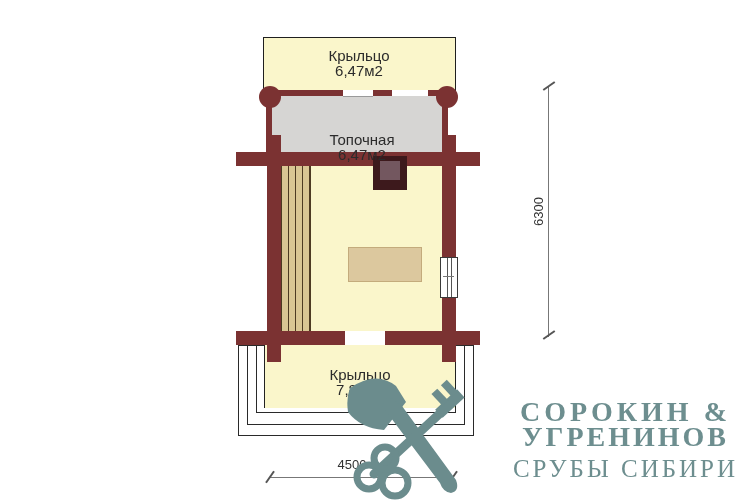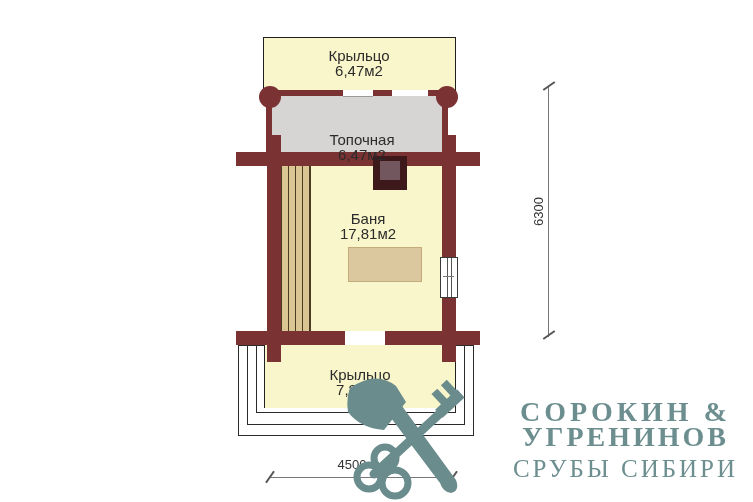--- a/index.html
+++ b/index.html
@@ -44,24 +44,20 @@
   <div class="room-label" style="left:282px;top:104px;width:160px;margin-top:28px;">
     <div>Топочная</div>
     <div>6,47м2</div>
   </div>
 
   <div class="abs floor-cream z10" style="left:281px;top:166px;width:161px;height:165px;"></div>
   <div class="abs z10" style="left:281px;top:166px;width:29px;height:165px;
               background:repeating-linear-gradient(to right,#4d3b22 0 1.5px,#d9c693 1.5px 7px);
               border-right:1px solid #4d3b22;"></div>
   <div class="abs z10" style="left:348px;top:247px;width:72px;height:33px;background:#dcc89e;border:1px solid #c3ab7c;"></div>
-  <div class="room-label" style="left:288px;top:211px;width:160px;">
-    <div>Баня</div>
-    <div>17,81м2</div>
-  </div>
 
   <div class="step-rect z10" style="left:238px;top:345px;width:234px;height:89px;"></div>
   <div class="step-rect z10" style="left:247px;top:345px;width:216px;height:78px;"></div>
   <div class="step-rect z10" style="left:256px;top:345px;width:198px;height:66px;"></div>
   <div class="abs floor-cream z10" style="left:264px;top:345px;width:190px;height:63px;border-left:1px solid #222;border-right:1px solid #222;"></div>
   <div class="room-label" style="left:280px;top:367px;width:160px;">
     <div>Крыльцо</div>
     <div>7,87м2</div>
   </div>
 

